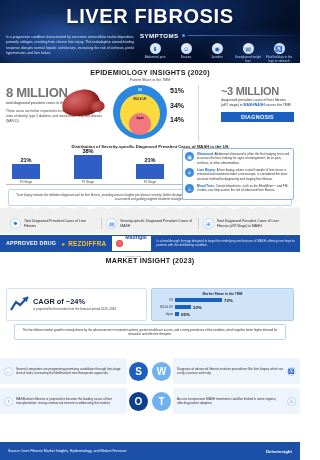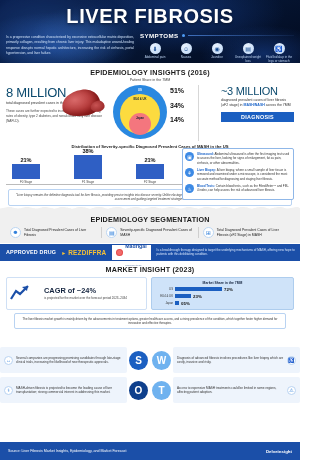--- a/index.html
+++ b/index.html
@@ -60,21 +60,21 @@
   .sec-title {
     text-align:center; font-size:7.2px; font-weight:bold; color:#1b1b1b;
     letter-spacing:.2px;
   }
   .sec-sub { text-align:center; font-size:3.6px; color:#444; margin-top:1px; }
 
   
   .epi { padding:5px 6px 0; }
   .epi-cols { display:flex; margin-top:3px; }
   .epi-left { width:100px; }
-  .big-num { font-size:13px; font-weight:normal; color:#0c4a6e; letter-spacing:-.3px; }
+  .big-num { font-size:13px; font-weight:bold; color:#737373; letter-spacing:-.3px; }
   .big-cap { font-size:3.5px; color:#333; line-height:1.5; margin-top:1px; }
   .big-note { font-size:3.2px; color:#444; line-height:1.5; margin-top:3px; }
   .liver {
     position:absolute; left:62px; top:90px; width:38px; height:26px;
     background:radial-gradient(ellipse at 35% 35%,#d96a6a,#a62626 70%);
     border-radius:58% 42% 46% 60% / 62% 58% 42% 38%;
     box-shadow:inset -4px -3px 6px rgba(90,10,10,.55);
     transform:rotate(-8deg);
   }
   .liver:after {
@@ -185,21 +185,21 @@
   .drug-desc {
     flex:1; background:#1b4fa8; color:#d8e6fb; font-size:3px; line-height:1.45;
     display:flex; align-items:center; padding:0 5px;
   }
 
   
   .mkt { padding:4px 6px 8px; }
   .mkt-cards { display:flex; gap:4px; margin-top:3px; }
   .mcard {
     flex:1; border:1px solid #cfe0f5; border-radius:2px; padding:3px;
-    display:flex; gap:14px; align-items:center; min-height:32px;
+    display:flex; gap:3px; align-items:center; min-height:32px;margin-top:20px;
   }
   .mcard.blue { background:#cfe3f9; border-color:#aecdee; display:block; padding:3px 4px; }
   .m-num { font-size:7.4px; font-weight:bold; color:#14243f; }
   .m-cap { font-size:3px; color:#444; line-height:1.45; margin-top:1px; }
   .trend-ic { width:20px; height:16px; flex:0 0 auto; }
   .share-title { font-size:3.4px; font-weight:bold; text-align:center; color:#14243f; }
   .share-row { display:flex; align-items:center; gap:2px; margin-top:2px; }
   .share-lb { width:17px; font-size:2.8px; color:#333; text-align:right; }
   .share-bar { height:4px; background:#1b5fc1; }
   .share-val { font-size:4.4px; font-weight:bold; color:#111; }
@@ -279,21 +279,21 @@
           <div class="sym-item">
             <div class="sym-ic">♿</div>
             <div class="sym-lb">Fluid build-up in the legs or stomach</div>
           </div>
         </div>
       </div>
     </div>
   </div>
 
   <div class="epi">
-    <div class="sec-title">EPIDEMIOLOGY INSIGHTS (2016)</div>
+    <div class="sec-title">EPIDEMIOLOGY INSIGHTS (2020)</div>
     <div class="sec-sub">Patient Share in the 7MM</div>
     <div class="epi-cols">
       <div class="epi-left">
         <div class="big-num">8 MILLION</div>
         <div class="big-cap">total diagnosed prevalent cases in the 7MM</div>
         <div class="big-note">These cases are further expected to increase by 2034 due to rising rates of obesity, type 2 diabetes, and nonalcoholic fatty liver disease (NAFLD).</div>
       </div>
       <div class="epi-mid">
         <div class="donut">
           <div class="ring ring-us">
@@ -364,21 +364,20 @@
     </div>
     <div class="diag-item">
       <div class="diag-ic">♨</div>
       <div class="diag-tx"><b>Blood Tests:</b><span> Certain blood tests, such as the FibroMeter™ and FIB-4 index, can help assess the risk of advanced liver fibrosis.</span></div>
     </div>
   </div>
 
   <div class="quote">“Liver biopsy remains the definitive diagnostic tool for liver fibrosis, providing precise insights into disease severity. Unlike elastography, it can detect fibrosis at earlier stages, making it indispensable for accurate assessment and guiding targeted treatment strategies.”</div>
 
   <div class="seg-band">
-    <div class="sec-title">EPIDEMIOLOGY SEGMENTATION</div>
     <div class="seg-items">
       <div class="seg-item">
         <div class="seg-ic">☻</div>
         <div class="seg-tx">Total Diagnosed Prevalent Cases of Liver Fibrosis</div>
       </div>
       <div class="seg-item">
         <div class="seg-ic">▤</div>
         <div class="seg-tx">Severity-specific Diagnosed Prevalent Cases of MASH</div>
       </div>
       <div class="seg-item">

